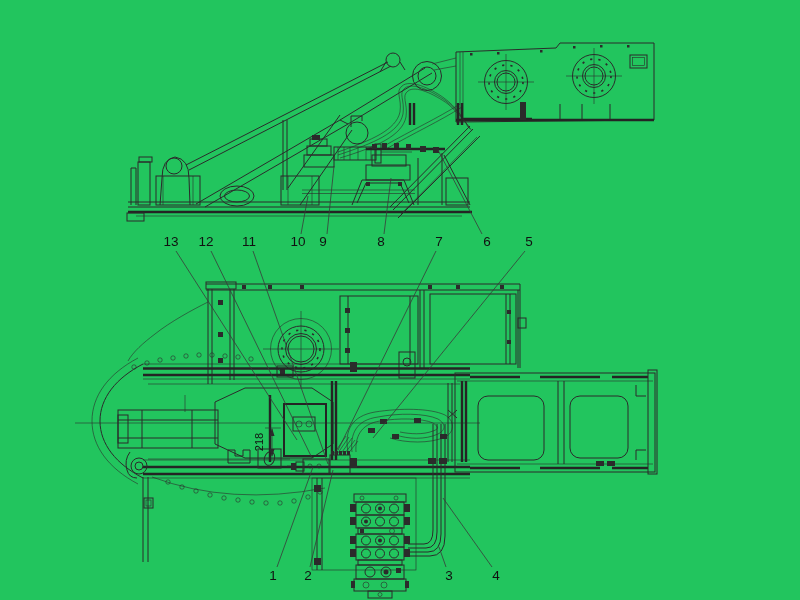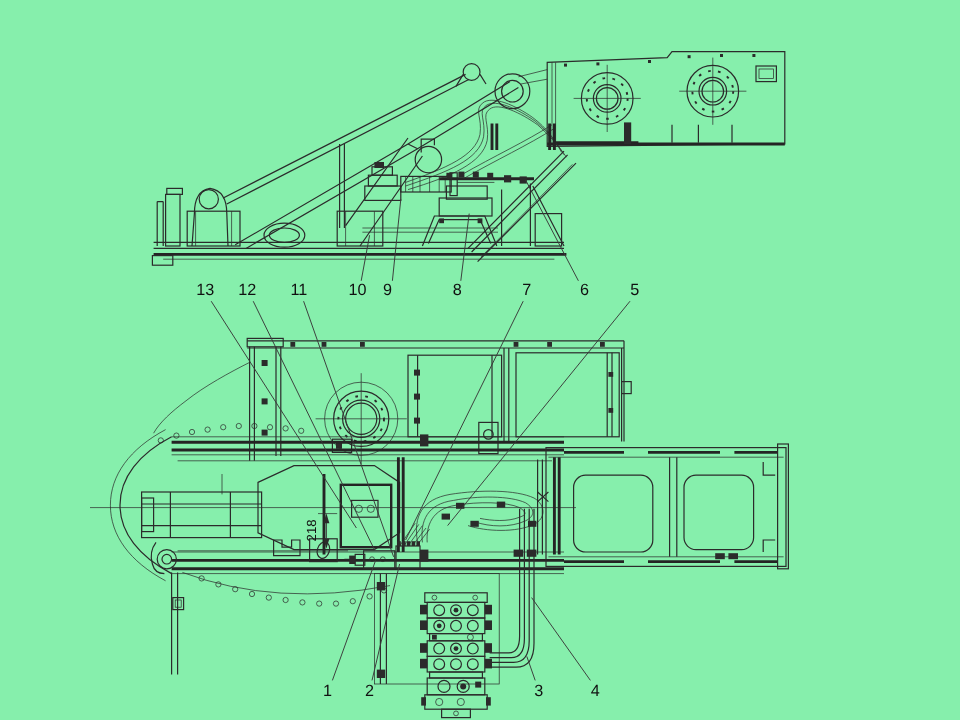--- a/index.html
+++ b/index.html
@@ -1,16 +1,16 @@
 <!DOCTYPE html>
 <html><head>
 <meta charset="utf-8">
 <style>
   html,body{margin:0;padding:0;background:#e8e8e8;}
-  #stage{position:relative;width:800px;height:600px;background:#86efac;margin:0 auto;
+  #stage{position:relative;width:800px;height:600px;background:#22c55e;margin:0 auto;
          font-family:"Liberation Sans", sans-serif;overflow:hidden;}
   svg{position:absolute;left:0;top:0;}
   .ln{stroke:#2b2b2b;fill:none;stroke-width:1;stroke-linecap:butt;stroke-linejoin:miter;}
   .thin{stroke:#2b2b2b;fill:none;stroke-width:0.6;}
   .thk{stroke:#242424;fill:none;stroke-width:2.4;}
   .dk{fill:#2b2b2b;stroke:none;}
   .boltring{stroke:#2b2b2b;fill:none;stroke-width:1.6;stroke-dasharray:2.2 6.2;}
   .leader{stroke:#3a3a3a;fill:none;stroke-width:0.8;}
   .callout-num{font:13.5px "Liberation Sans", sans-serif;fill:#111;}
   .dimtxt{font:11px "Liberation Sans", sans-serif;fill:#111;}

